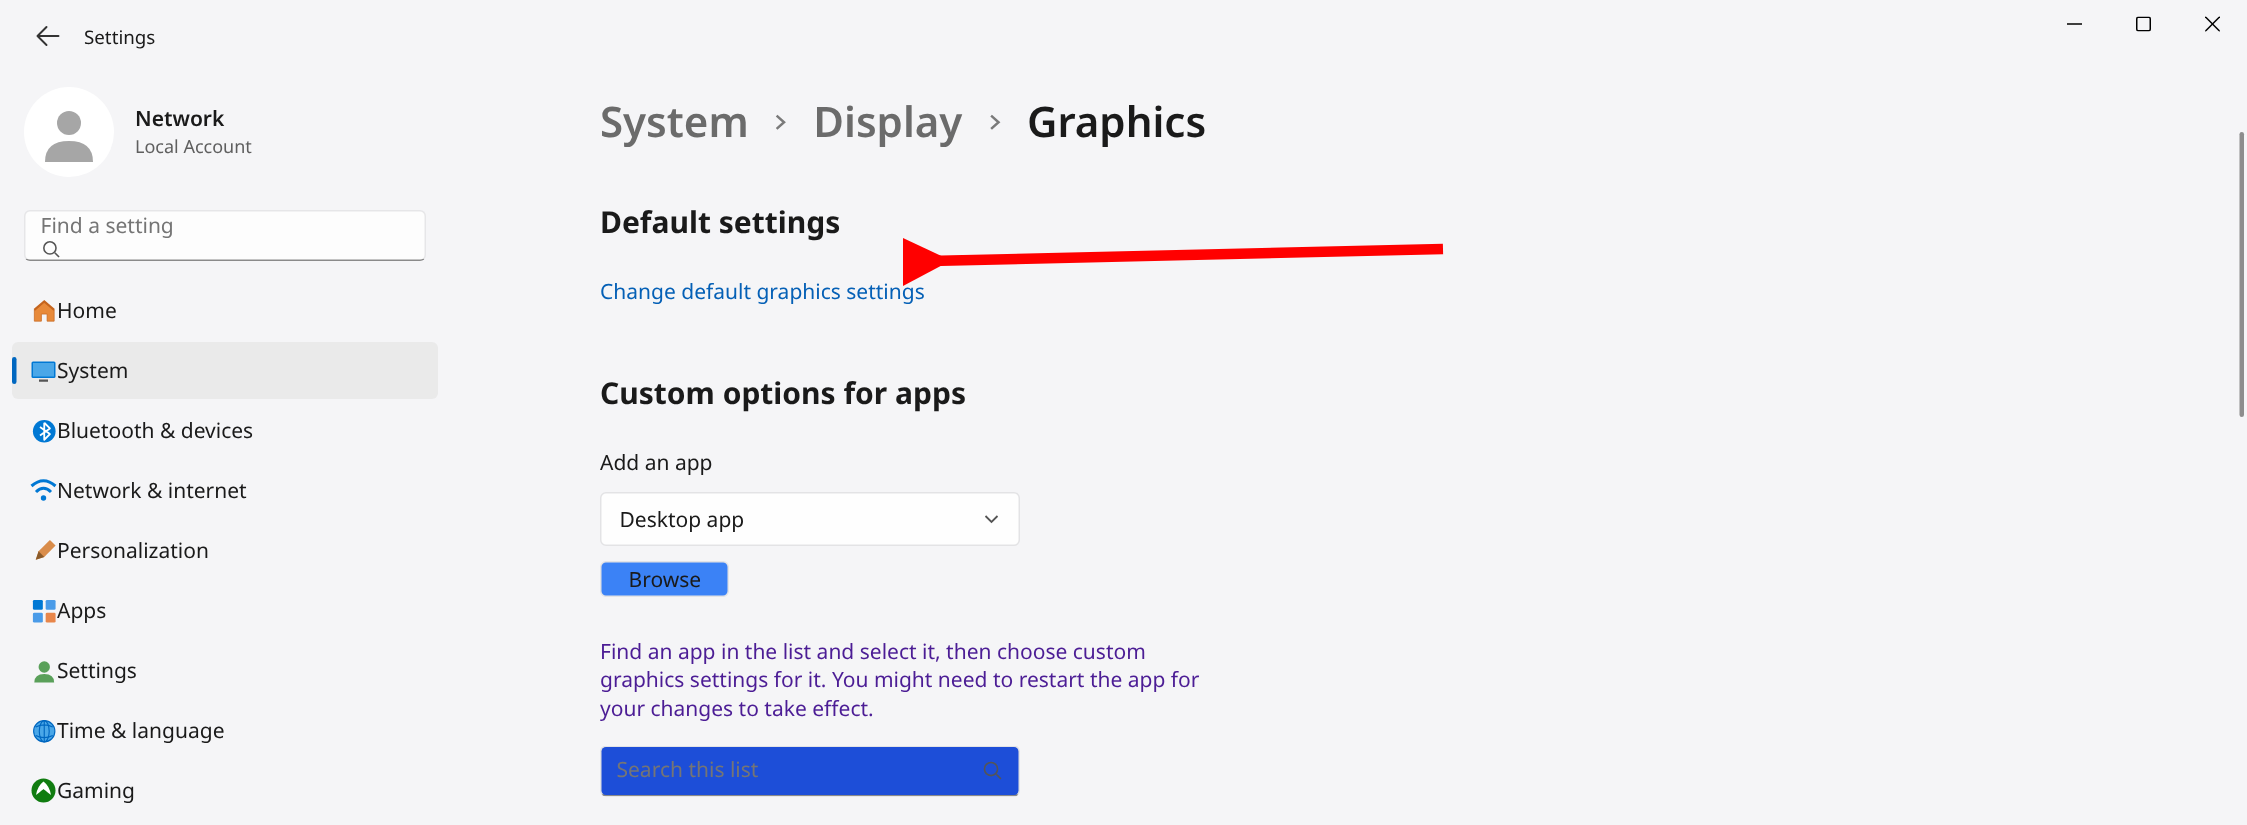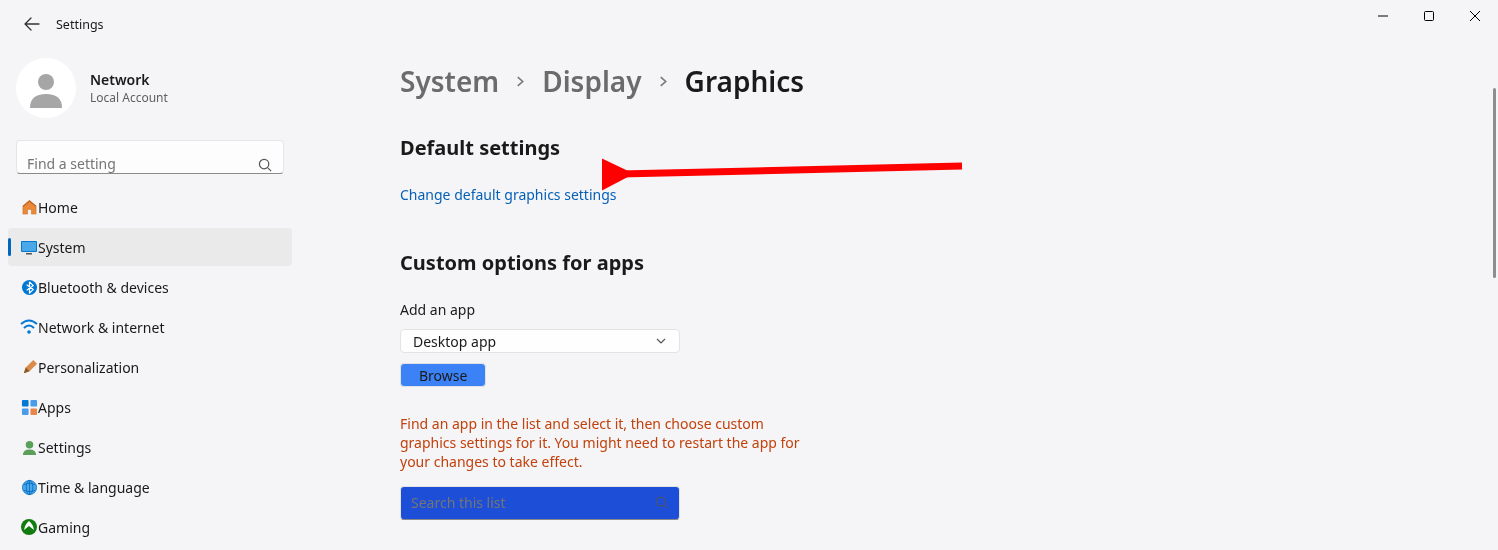--- a/index.html
+++ b/index.html
@@ -17,44 +17,44 @@
 .sidebar { width: 300px; padding: 6px 8px 0 8px; }
 .content { flex: 1; padding: 14px 40px 0 100px; overflow: hidden; }
 
 
 .user-card { display: flex; align-items: center; gap: 14px; padding: 4px 8px 16px 8px; }
 .avatar { width: 60px; height: 60px; border-radius: 50%; background: #fff; display: flex; align-items: center; justify-content: center; }
 .user-name { font-size: 14px; font-weight: 600; }
 .user-sub { font-size: 12px; color: #5f5f5f; }
 
 
-.search { display: flex; align-items: flex-end; background: #fdfdfd; border: 1px solid #e6e6e8; border-bottom: 1.5px solid #8a8a8a; border-radius: 4px; height: 34px; margin: 6px 8px 14px 8px; padding: 0 10px; }
+.search { display: flex; align-items: flex-start; background: #fdfdfd; border: 1px solid #e6e6e8; border-bottom: 1.5px solid #8a8a8a; border-radius: 4px; height: 34px; margin: 6px 8px 14px 8px; padding: 0 10px; flex-direction: column; }
 .search input { flex: 1; border: none; outline: none; background: transparent; font-size: 14px; }
 .search-icon { color: #555; }
 
 
 .nav-item { display: flex; align-items: center; gap: 0; height: 38px; padding: 0 12px; margin: 2px 0; border-radius: 4px; cursor: pointer; font-size: 14px; }
 .nav-item.active { background: #eaeaea; position: relative; }
 .nav-item.active::before { content: ""; position: absolute; left: 0; top: 10px; bottom: 10px; width: 3px; background: #0067c0; border-radius: 2px; }
 .nav-icon { width: 18px; height: 18px; display: flex; align-items: center; justify-content: center; }
 
 
 .breadcrumb { display: flex; align-items: center; gap: 16px; font-size: 28px; font-weight: 600; }
 .breadcrumb .crumb { color: #6b6b6b; cursor: pointer; }
 .breadcrumb .crumb.current { color: #1a1a1a; font-weight: 600; cursor: default; }
 .chev { color: #8a8a8a; font-size: 18px; }
 
 
 .section-title { font-size: 20px; font-weight: 700; margin-top: 34px; }
 .link-action { color: #0560b6; font-size: 14px; margin-top: 24px; cursor: pointer; display: inline-block; }
 .label-sm { font-size: 14px; margin-top: 24px; }
-.helper { font-size: 14px; color: #c2410c; max-width: 420px; margin-top: 28px; line-height: 1.35; }
-
-
-.select { display: flex; align-items: center; justify-content: space-between; width: 280px; height: 24px; background: #fefefe; border: 1px solid #e3e3e5; border-radius: 4px; padding: 0 12px; margin-top: 10px; font-size: 14px; cursor: pointer; }
+.helper { font-size: 14px; color: #4c1d95; max-width: 420px; margin-top: 28px; line-height: 1.35; }
+
+
+.select { display: flex; align-items: center; justify-content: space-between; width: 280px; height: 36px; background: #fefefe; border: 1px solid #e3e3e5; border-radius: 4px; padding: 0 12px; margin-top: 10px; font-size: 14px; cursor: pointer; }
 .btn { display: inline-flex; align-items: center; height: 24px; background: #3b82f6; border: 1px solid #e3e3e5; border-radius: 4px; padding: 0 18px; margin-top: 10px; font-size: 14px; cursor: pointer; }
 .search-list { display: flex; align-items: center; width: 280px; height: 34px; background: #1d4ed8; border: 1px solid #e3e3e5; border-bottom: 1.5px solid #8a8a8a; border-radius: 4px; padding: 0 10px; margin-top: 14px; }
 .search-list input { flex: 1; border: none; outline: none; background: transparent; font-size: 14px; }
 
 
 .arrow { position: absolute; left: 602px; top: 156px; pointer-events: none; }
 
 
 .scrollbar-track { position: absolute; right: 2px; top: 48px; bottom: 0; width: 3px; }
 .scrollbar-thumb { width: 3px; background: #8d8d8d; border-radius: 2px; position: absolute; top: 40px; height: 190px; cursor: pointer; }

